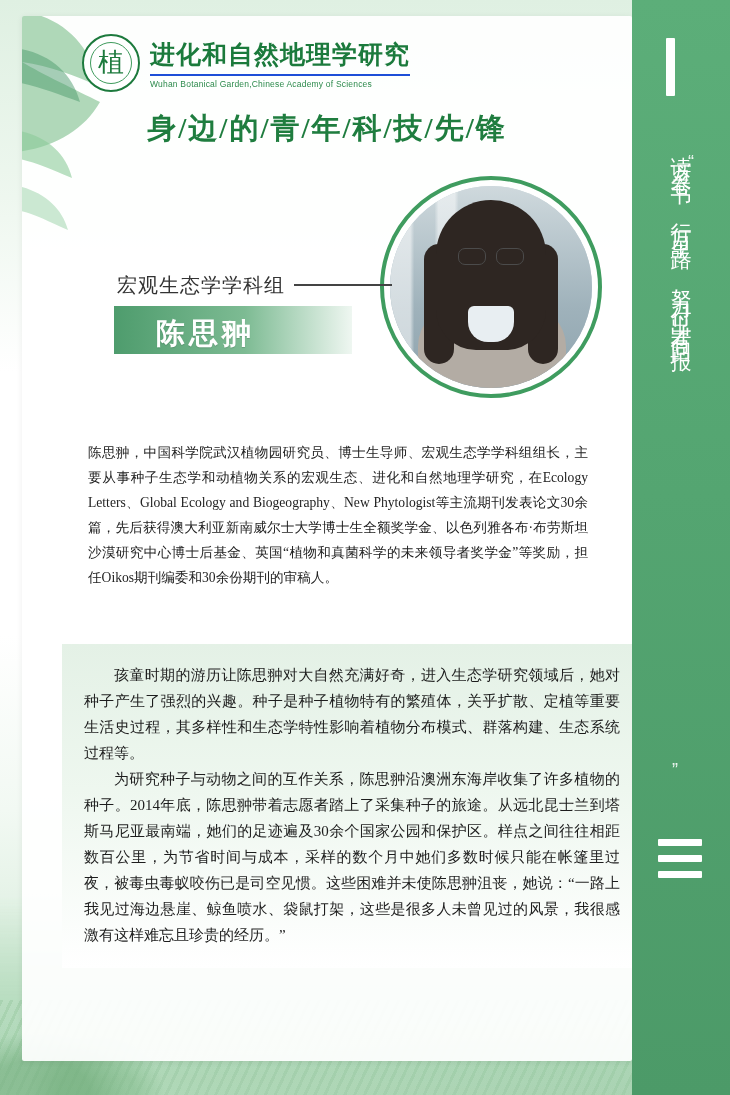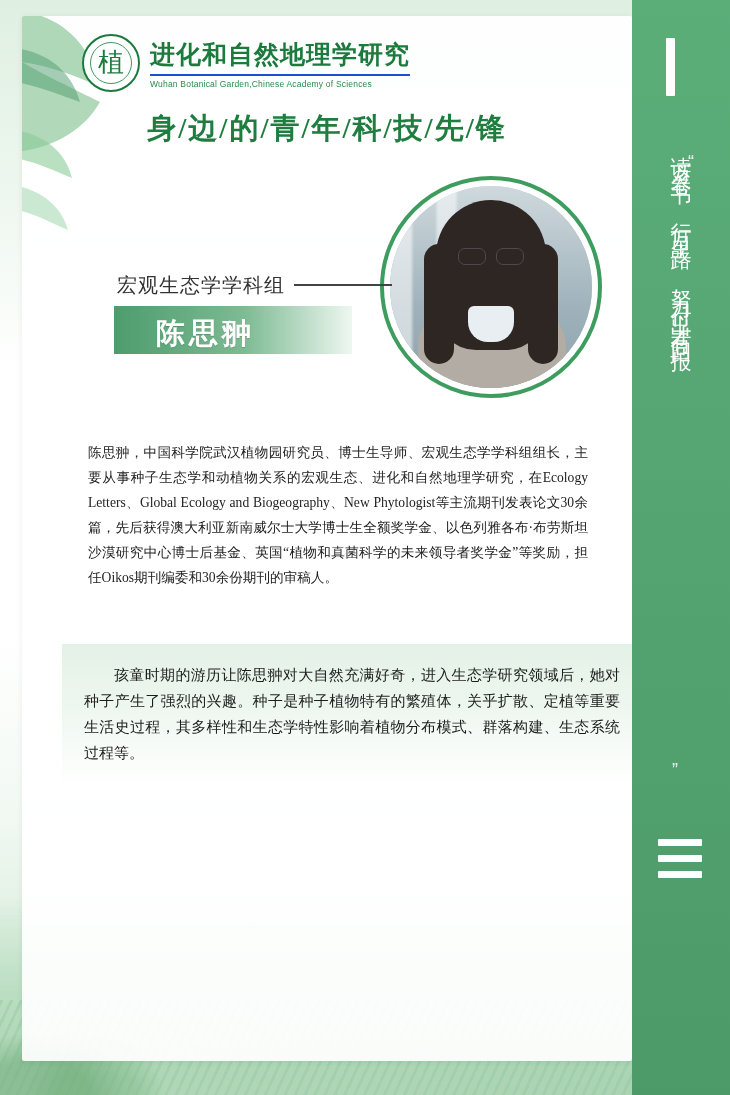--- a/index.html
+++ b/index.html
@@ -184,20 +184,21 @@
     <div class="group-label">宏观生态学学科组</div>
     <div class="group-underline"></div>
     <div class="name-plate">
       <span class="name-text">陈思翀</span>
     </div>
 
     <div class="bio">陈思翀，中国科学院武汉植物园研究员、博士生导师、宏观生态学学科组组长，主要从事种子生态学和动植物关系的宏观生态、进化和自然地理学研究，在Ecology Letters、Global Ecology and Biogeography、New Phytologist等主流期刊发表论文30余篇，先后获得澳大利亚新南威尔士大学博士生全额奖学金、以色列雅各布·布劳斯坦沙漠研究中心博士后基金、英国“植物和真菌科学的未来领导者奖学金”等奖励，担任Oikos期刊编委和30余份期刊的审稿人。</div>
 
     <div class="story">
       <p>孩童时期的游历让陈思翀对大自然充满好奇，进入生态学研究领域后，她对种子产生了强烈的兴趣。种子是种子植物特有的繁殖体，关乎扩散、定植等重要生活史过程，其多样性和生态学特性影响着植物分布模式、群落构建、生态系统过程等。</p>
+      <p>为研究种子与动物之间的互作关系，陈思翀沿澳洲东海岸收集了许多植物的种子。2014年底，陈思翀带着志愿者踏上了采集种子的旅途。从远北昆士兰到塔斯马尼亚最南端，她们的足迹遍及30余个国家公园和保护区。样点之间往往相距数百公里，为节省时间与成本，采样的数个月中她们多数时候只能在帐篷里过夜，被毒虫毒蚁咬伤已是司空见惯。这些困难并未使陈思翀沮丧，她说：“一路上我见过海边悬崖、鲸鱼喷水、袋鼠打架，这些是很多人未曾见过的风景，我很感激有这样难忘且珍贵的经历。”</p>
     </div>
   </div>
 
   <div class="sidebar">
     <div class="sb-tick"></div>
     <div class="sb-qmark top">“</div>
     <div class="sb-quote">
       <span>读万卷书，行万里路，努力付出才有回报。</span>
     </div>
     <div class="sb-qmark bot">”</div>

